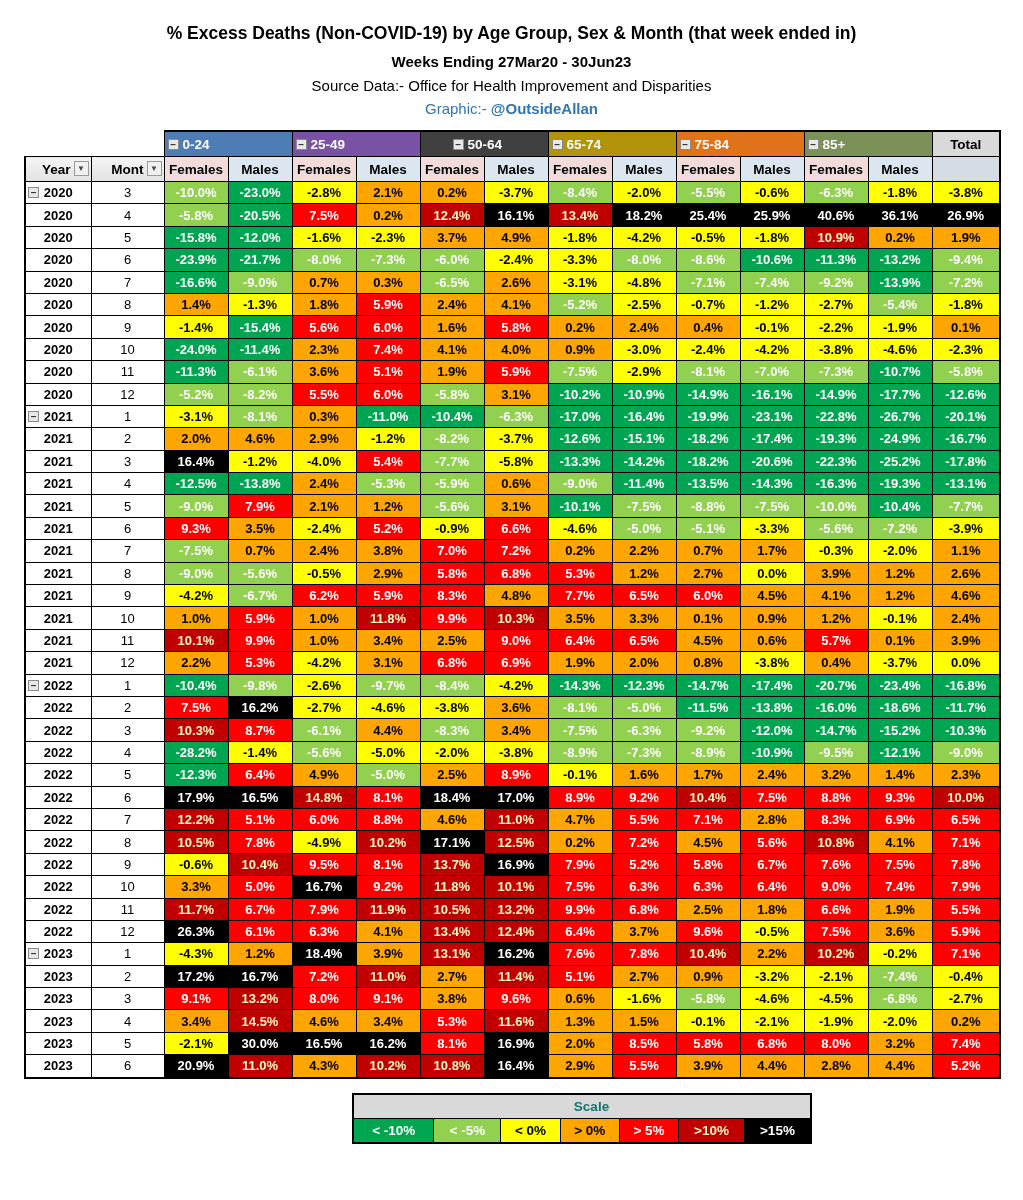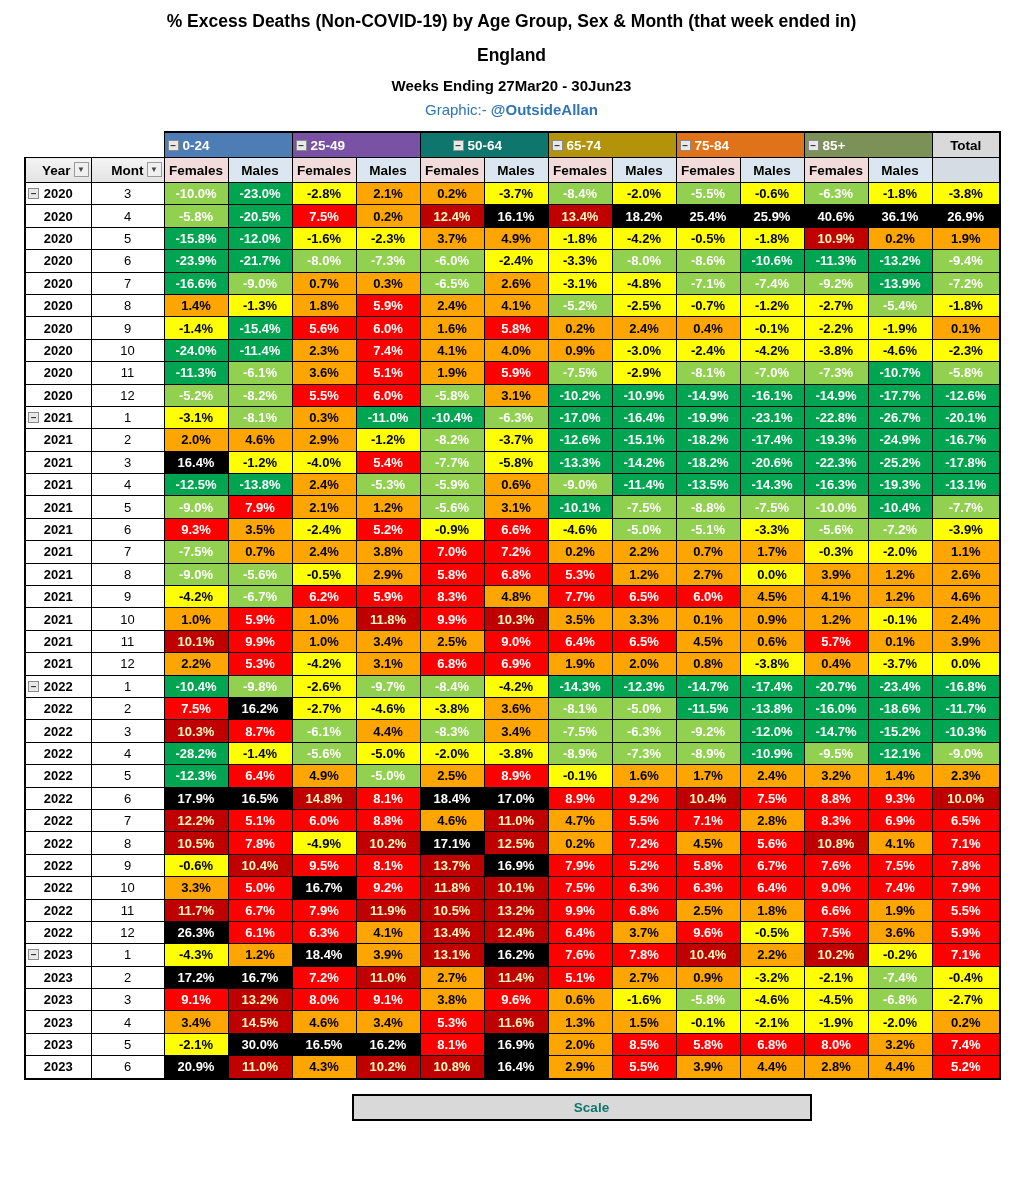--- a/index.html
+++ b/index.html
@@ -1,19 +1,19 @@
 <!DOCTYPE html>
 <html style="--g2: #00A551; --g1: #92D050; --yl: #FFFF00; --or: #FFA500; --rd: #FE0000; --dr: #C00000; --bk: #000000; --fh: #F2DCDB; --mh: #DCE6F1; --th2: #D9D9D9; --ah: #E2E2E2; --tsb: #D6DCE4; --link: #2E75B6;"><head>
 <meta charset="utf-8">
 <style>
   html,body{margin:0;padding:0;background:#fff;}
   .page{position:relative;width:1023px;height:1200px;background:#fff;overflow:hidden;
         font-family:"Liberation Sans",sans-serif;color:#000;}
   
-  .titles{padding-top:8px;text-align:center;}
+  .titles{padding-top:20px;text-align:center;}
   .t1{font-size:17.5px;font-weight:bold;line-height:26px;}
   .t2{font-size:17.5px;font-weight:bold;line-height:30px;margin-top:6px;}
   .t3{font-size:15px;font-weight:bold;line-height:24px;margin-top:4px;}
   .t4{font-size:15px;line-height:23px;}
   .t5{font-size:15px;line-height:23px;color:var(--link);}
   .t5 b{font-weight:bold;}
   
   table.tbl{border-collapse:collapse;table-layout:fixed;margin:10px 0 0 24px;width:975px;}
   .tbl th,.tbl td{border:1px solid #000;padding:0;overflow:hidden;white-space:nowrap;}
   .tbl .nohead{border:none;background:#fff;}
@@ -53,22 +53,22 @@
   .legend td{border:1px solid #000;height:21px;text-align:center;font-size:13.5px;font-weight:bold;}
   .legend .ltitle{background:var(--th2);color:#0f766e;padding-left:20px;}
 </style>
 </head>
 <body>
 
 <div class="page">
 
   <div class="titles">
     <div class="t1">% Excess Deaths (Non-COVID-19) by Age Group, Sex &amp; Month (that week ended in)</div>
-    <div class="t2">England</div>
     <div class="t3">Weeks Ending 27Mar20 - 30Jun23</div>
+    <div class="t4">Source Data:- Office for Health Improvement and Disparities</div>
     <div class="t5"><span>Graphic:- </span><b>@OutsideAllan</b></div>
   </div>
 
   <table class="tbl">
     <colgroup>
       <col style="width:66px">
         <col style="width:73px">
       <col style="width:64px">
         <col style="width:64px">
         <col style="width:64px">
@@ -82,21 +82,21 @@
         <col style="width:64px">
         <col style="width:64px">
       <col style="width:68px">
     </colgroup>
     <thead>
       <tr class="groups" id="group-row">
         <th class="nohead"></th>
         <th class="nohead"></th>
       <th colspan="2" style="background: rgb(78, 124, 181);"><span class="minus">–</span>0-24</th>
           <th colspan="2" style="background: rgb(122, 82, 165);"><span class="minus">–</span>25-49</th>
-          <th colspan="2" style="background: #0f766e; padding-left: 32px;"><span class="minus">–</span>50-64</th>
+          <th colspan="2" style="background: #404040; padding-left: 32px;"><span class="minus">–</span>50-64</th>
           <th colspan="2" style="background: rgb(178, 147, 9);"><span class="minus">–</span>65-74</th>
           <th colspan="2" style="background: rgb(224, 115, 26);"><span class="minus">–</span>75-84</th>
           <th colspan="2" style="background: rgb(124, 145, 88);"><span class="minus">–</span>85+</th>
           <th class="total-hd">Total</th>
         </tr>
       <tr class="sub" id="sub-row">
         <th class="axis">
           <span>Year</span>
           <span class="filterbtn">▼</span>
         </th>
@@ -801,16 +801,25 @@
           <td class="rd">5.2%</td>
         </tr>
       </tbody>
   </table>
 
   <table class="legend">
     <tbody>
         <tr>
       <td class="ltitle" colspan="7">Scale</td>
     </tr>
+    <tr id="legend-row">
+          <td class="g2">&lt; -10%</td>
+          <td class="g1">&lt; -5%</td>
+          <td class="yl">&lt; 0%</td>
+          <td class="or">&gt; 0%</td>
+          <td class="rd">&gt; 5%</td>
+          <td class="dr">&gt;10%</td>
+          <td class="bk">&gt;15%</td>
+        </tr>
   </tbody>
     </table>
 
 </div>
 
 </body></html>

